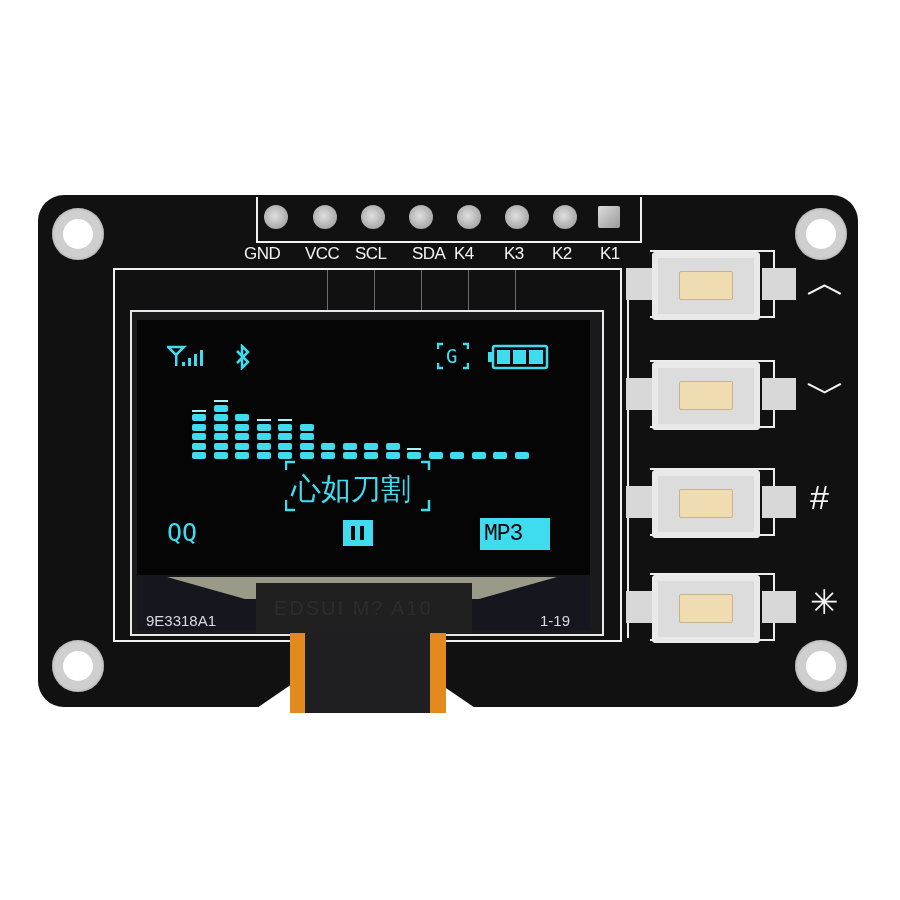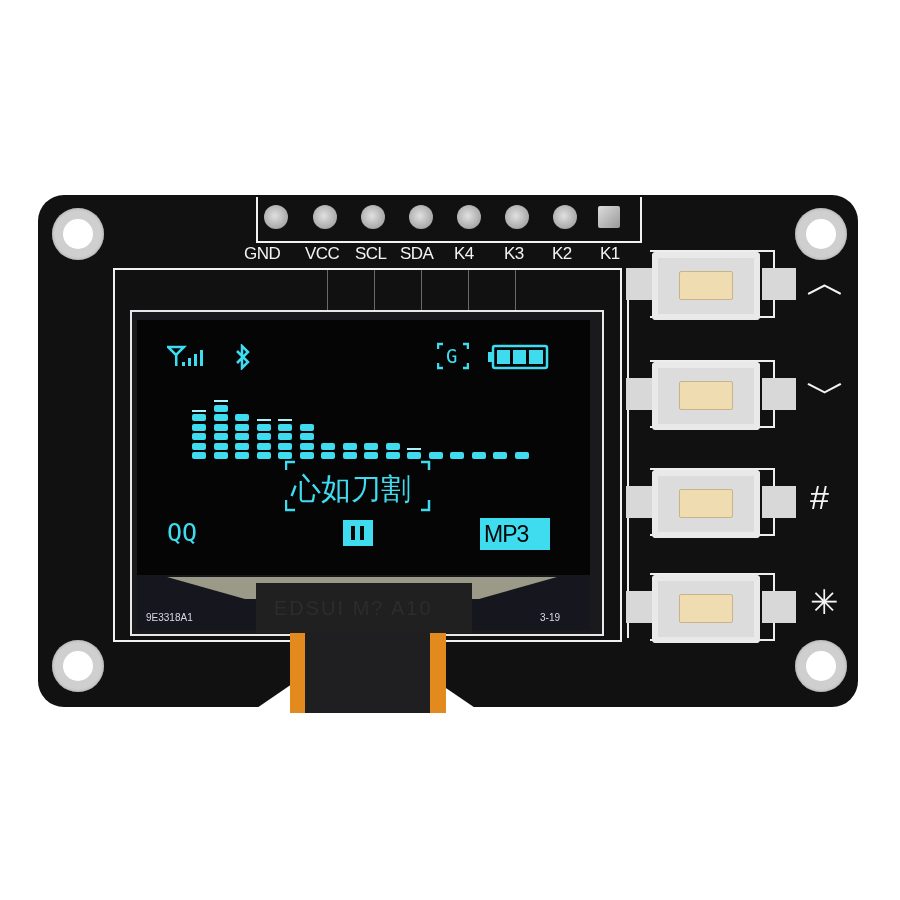--- a/index.html
+++ b/index.html
@@ -14,21 +14,21 @@
   .pin.sq{border-radius:2px;background:linear-gradient(135deg,#ddd,#999);}
   .pinlabel{position:absolute;top:244px;color:#f2f2f2;font-size:17px;letter-spacing:-0.5px;font-weight:400;}
   .silk-outer{position:absolute;left:113px;top:268px;width:505px;height:370px;border:2px solid #f2f2f2;}
   .trace{position:absolute;top:270px;width:1px;height:48px;background:#6a6a6a;}
   .glass{position:absolute;left:130px;top:310px;width:470px;height:322px;border:2px solid #e8e8e8;background:#1a1a1c;}
   .screen{position:absolute;left:137px;top:320px;width:453px;height:255px;background:#050506;}
   .lower-glass{position:absolute;left:137px;top:575px;width:453px;height:55px;background:#16161e;}
   .lower-glass .trap{position:absolute;left:30px;top:2px;width:390px;height:22px;background:#9b9a88;clip-path:polygon(0 0,100% 0,80% 100%,20% 100%);}
   .chip{position:absolute;left:256px;top:583px;width:216px;height:50px;background:#202021;}
   .chip span{position:absolute;left:18px;top:14px;color:#2c2c2c;font-size:20px;letter-spacing:2px;}
-  .glass-label{position:absolute;color:#d8d8e8;font-size:10px;}
+  .glass-label{position:absolute;color:#d8d8e8;font-size:15px;}
   .flex{position:absolute;left:290px;top:633px;width:156px;height:80px;background:#e28a1e;}
   .flex-inner{position:absolute;left:305px;top:633px;width:125px;height:80px;background:#1f1f22;}
   .cyan{color:#3fdcf0;}
   .ui-abs{position:absolute;}
   .eq-block{position:absolute;width:14px;height:7px;background:#3fdcf0;border-radius:2px;}
   .eq-peak{position:absolute;width:14px;height:2px;background:#a8f2fa;}
   .btn-frame{position:absolute;width:123px;height:64px;border:2px solid #eee;border-left:none;}
   .btn-tab{position:absolute;width:26px;height:32px;background:#d8d8d8;}
   .btn-body{position:absolute;width:108px;height:68px;background:#dcdcdc;border-radius:4px;box-shadow:inset 0 0 0 6px #e9e9e9;}
   .btn-cap{position:absolute;width:52px;height:27px;background:#efdcb0;border:1px solid #c8b38a;border-radius:2px;}
@@ -53,21 +53,21 @@
 <div class="pin" style="left:361px"></div>
 <div class="pin" style="left:409px"></div>
 <div class="pin" style="left:457px"></div>
 <div class="pin" style="left:505px"></div>
 <div class="pin" style="left:553px"></div>
 <div class="pin sq" style="left:598px;top:206px;width:22px;height:22px"></div>
 
 <span class="pinlabel" style="left:244px">GND</span>
 <span class="pinlabel" style="left:305px">VCC</span>
 <span class="pinlabel" style="left:355px">SCL</span>
-<span class="pinlabel" style="left:400px">SDA</span>
+<span class="pinlabel" style="left:412px">SDA</span>
 <span class="pinlabel" style="left:454px">K4</span>
 <span class="pinlabel" style="left:504px">K3</span>
 <span class="pinlabel" style="left:552px">K2</span>
 <span class="pinlabel" style="left:600px">K1</span>
 
 <div class="silk-outer"></div>
 <div class="trace" style="left:327px"></div>
 <div class="trace" style="left:374px"></div>
 <div class="trace" style="left:421px"></div>
 <div class="trace" style="left:468px"></div>
@@ -75,21 +75,21 @@
 <div class="vline"></div>
 
 <div class="glass"></div>
 <div class="lower-glass">
     <div class="trap"></div>
   </div>
 <div class="chip">
     <span>EDSUI M? A10</span>
   </div>
 <span class="glass-label" style="left:146px;top:612px">9E3318A1</span>
-<span class="glass-label" style="left:540px;top:612px">3-19</span>
+<span class="glass-label" style="left:540px;top:612px">1-19</span>
 <div class="flex"></div>
 <div class="flex-inner"></div>
 
 <div class="screen">
 
   <svg class="ui-abs" style="left:30px;top:25px" width="46" height="22" viewBox="0 0 46 22">
     <path d="M1 2 L17 2 L9 10 Z" fill="none" stroke="#3fdcf0" stroke-width="2.5"></path>
     <rect x="8" y="8" width="2.5" height="13" fill="#3fdcf0"></rect>
     <rect x="15" y="17" width="3" height="4" fill="#3fdcf0"></rect>
     <rect x="21" y="13" width="3" height="8" fill="#3fdcf0"></rect>
@@ -177,21 +177,21 @@
   </div>
 
   <span class="ui-abs cyan" style="left:30px;top:198px;font-size:25px;font-family:'DejaVu Sans Mono',monospace">QQ</span>
 
   <div class="ui-abs" style="left:206px;top:200px;width:30px;height:26px;background:#3fdcf0">
     <div style="position:absolute;left:8px;top:6px;width:4px;height:14px;background:#050506"></div>
     <div style="position:absolute;left:17px;top:6px;width:4px;height:14px;background:#050506"></div>
   </div>
 
   <div class="ui-abs" style="left:343px;top:198px;width:70px;height:32px;background:#3fdcf0">
-    <span style="position:absolute;left:4px;top:3px;color:#050506;font-size:23px;font-family:Liberation Sans, sans-serif;letter-spacing:-1px">MP3</span>
+    <span style="position:absolute;left:4px;top:3px;color:#050506;font-size:23px;font-family:Liberation Mono, monospace;letter-spacing:-1px">MP3</span>
   </div>
 </div>
 
 <div id="buttons">
     <div class="btn-frame" style="left:650px;top:250px"></div>
     <div class="btn-tab" style="left:626px;top:268px"></div>
     <div class="btn-tab" style="left:762px;top:268px;width:34px"></div>
     <div class="btn-body" style="left:652px;top:252px"></div>
     <div class="btn-cap" style="left:679px;top:271px"></div>
     <div class="btn-symbol" style="left: 806px; top: 262px; font-size: 40px;">︿</div>

